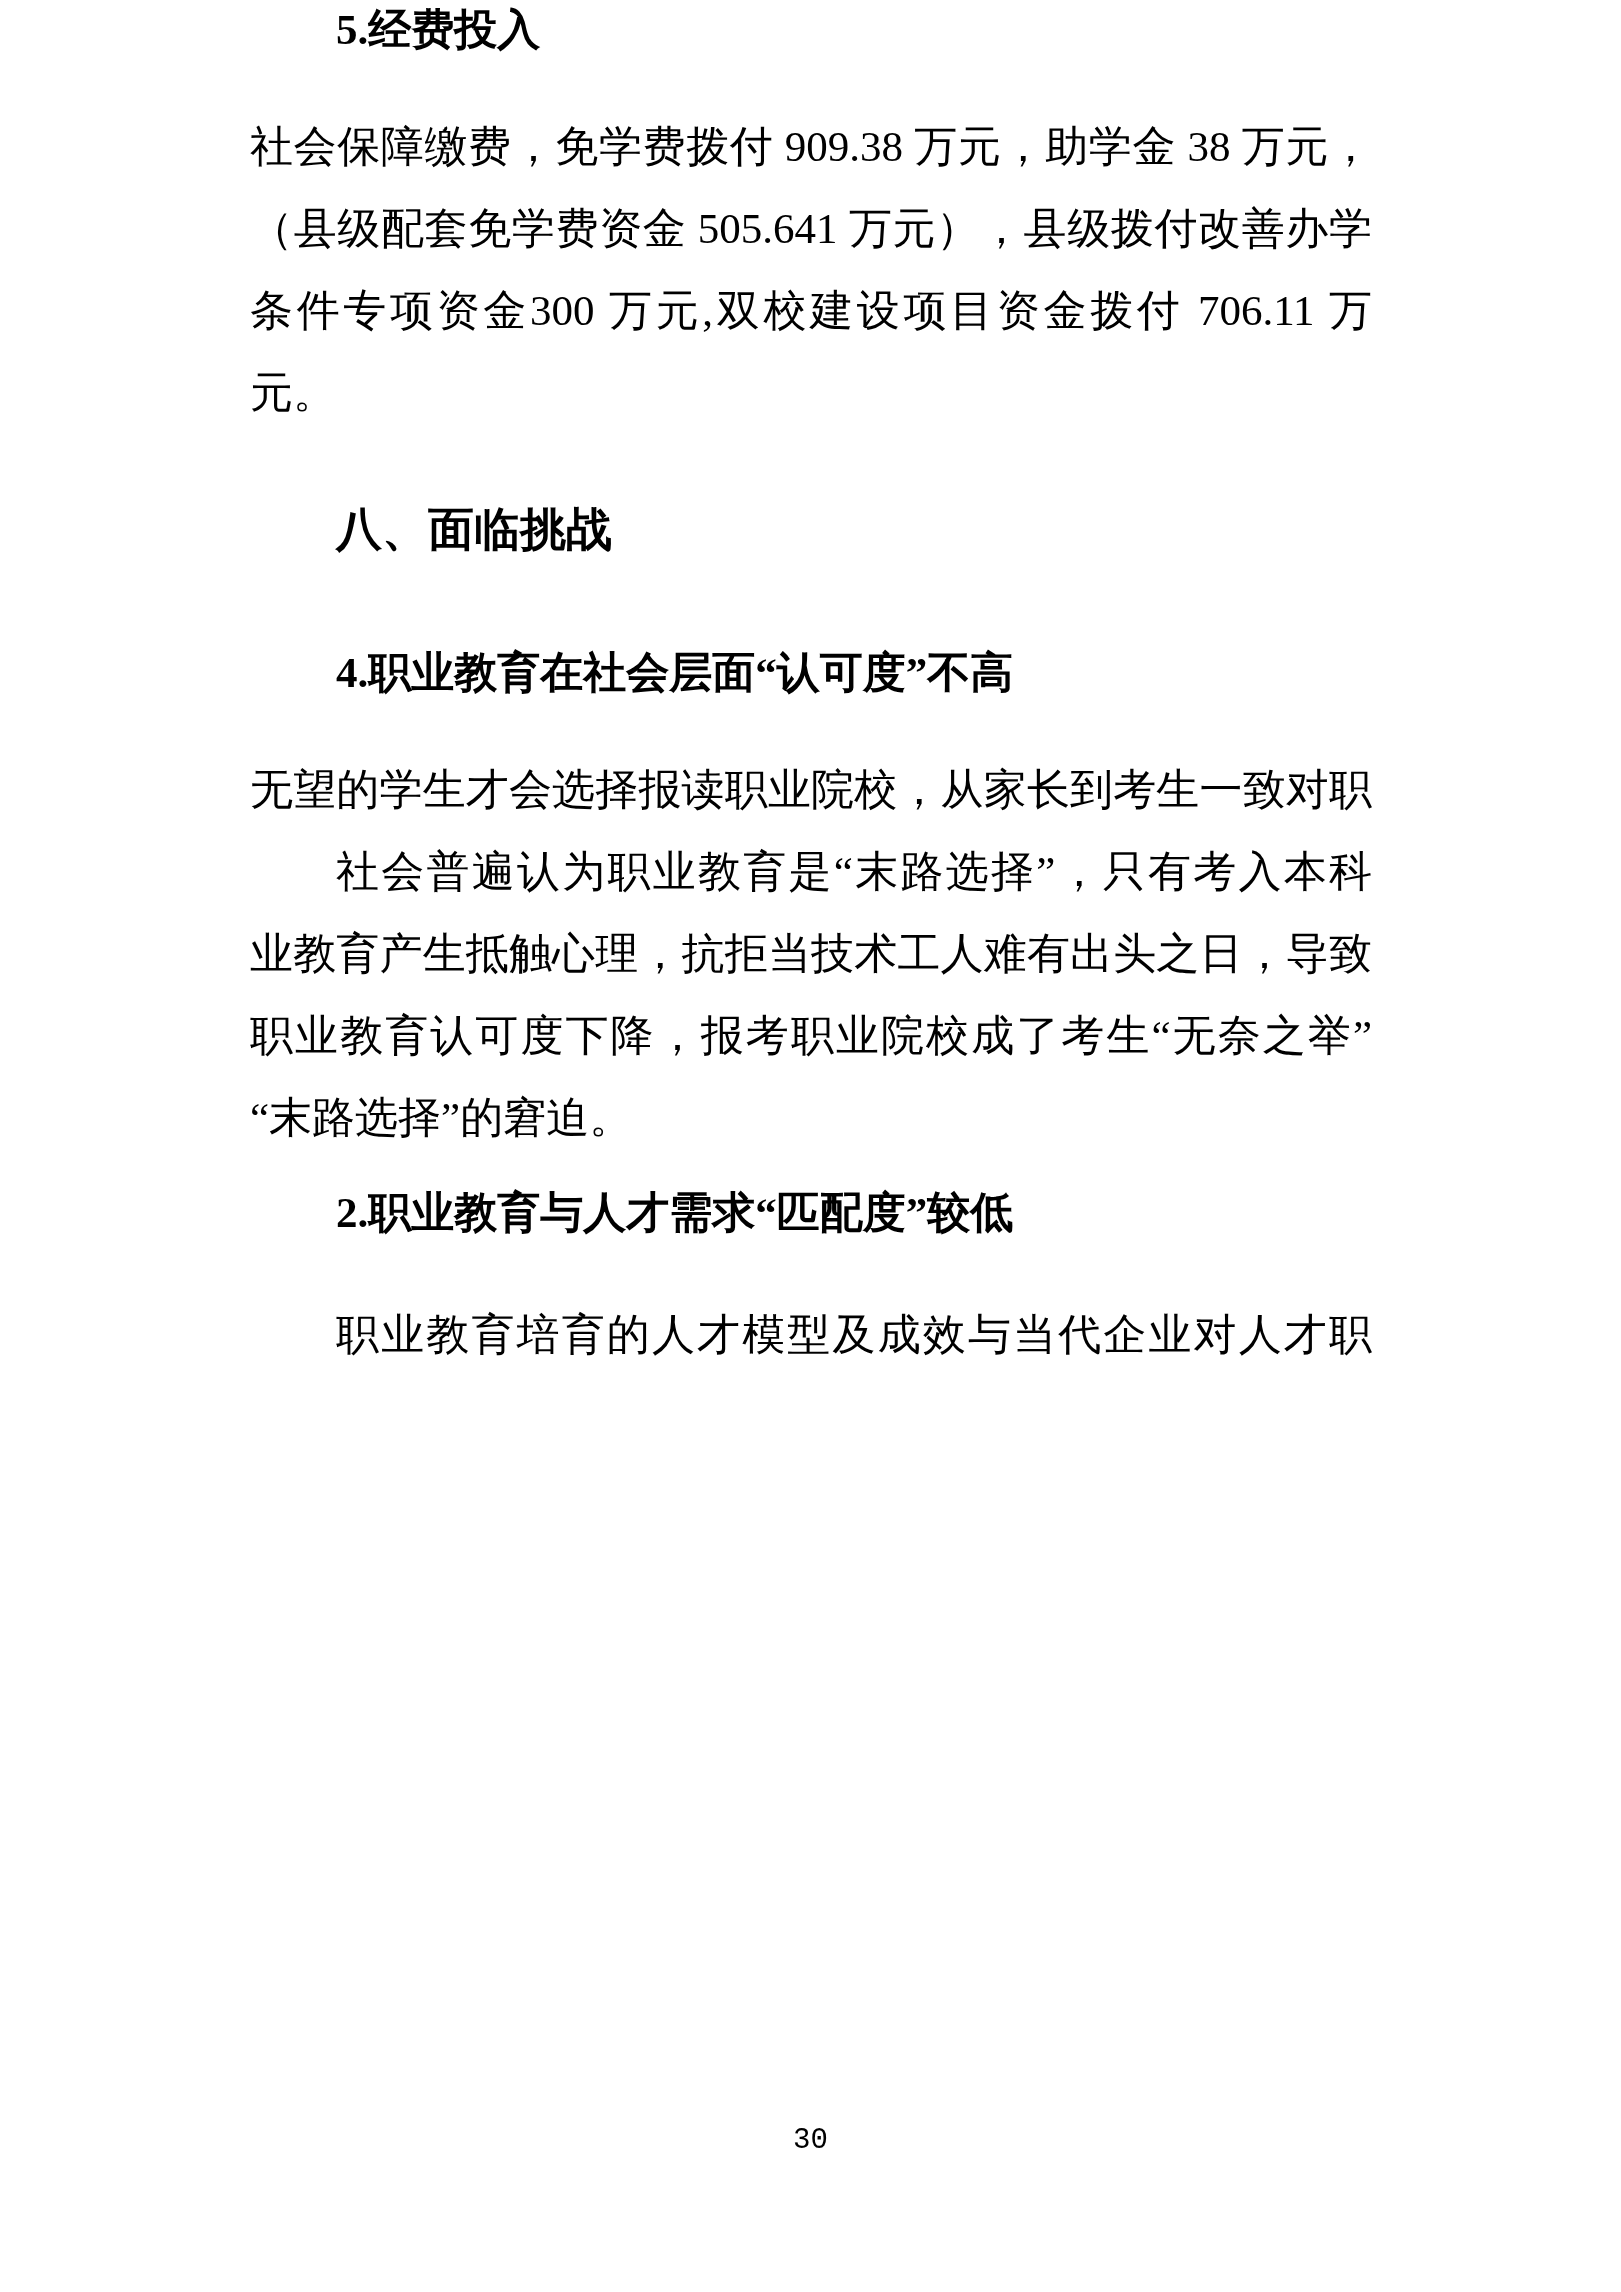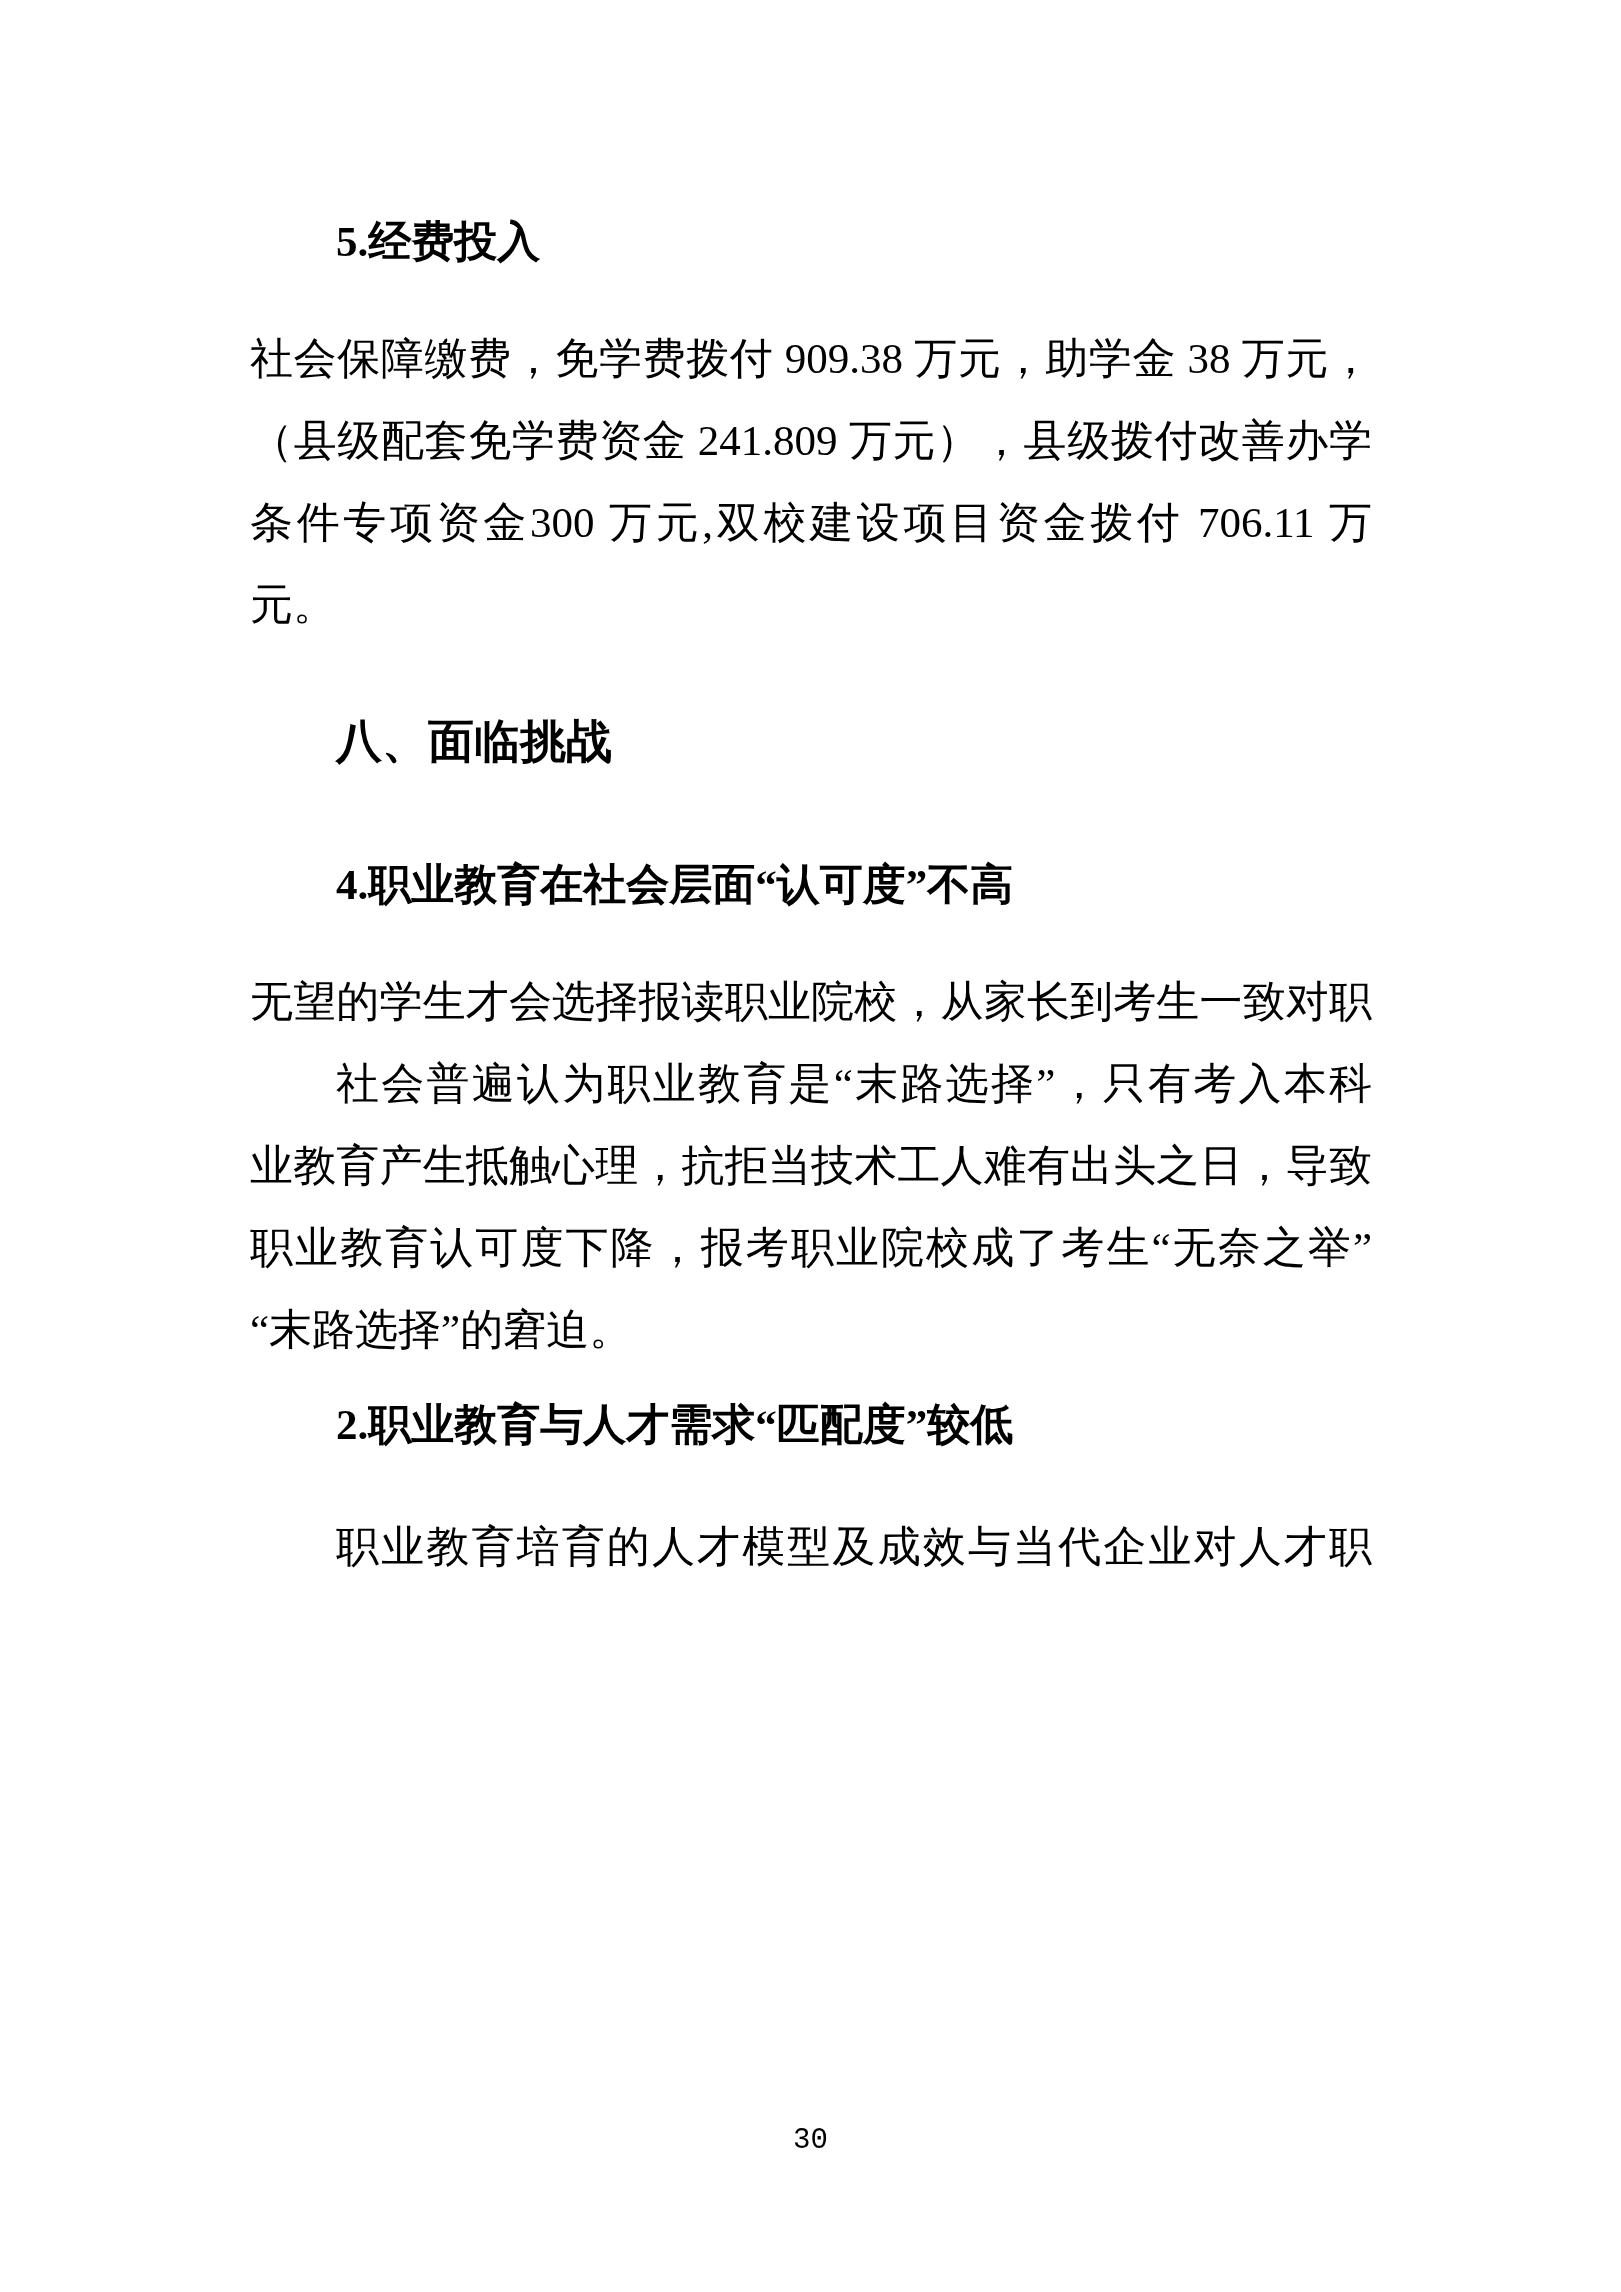--- a/index.html
+++ b/index.html
@@ -37,21 +37,21 @@
   }
   .para {
     font-size:43px;
     line-height:82px;
   }
   .ln { text-align:justify; text-justify:inter-character; }
   .ln.fill { text-align-last:justify; }
   .ln.ind { padding-left:86px; }
 
   
-  .mt-h3a   { margin-top:212px; }
+  .mt-h3a   { }
   .mt-para1 { margin-top:47px; }
   .mt-h2    { margin-top:66px; }
   .mt-h3b   { margin-top:84px; }
   .mt-para2 { margin-top:47px; }
   .mt-para3 { margin-top:9.8px; }
   .mt-h3c   { margin-top:24px; }
   .mt-para4 { margin-top:52px; }
 
   .footer {
     position:absolute;
@@ -67,21 +67,21 @@
 </head>
 <body>
 
 <div class="page">
   <div class="content">
 
     <div class="h-num mt-h3a">5.经费投入</div>
 
     <div class="para mt-para1">
       <div class="ln fill">社会保障缴费，免学费拨付 909.38 万元，助学金 38 万元，</div>
-      <div class="ln fill">（县级配套免学费资金 241.809 万元），县级拨付改善办学</div>
+      <div class="ln fill">（县级配套免学费资金 505.641 万元），县级拨付改善办学</div>
       <div class="ln">条件专项资金300 万元,双校建设项目资金拨付 706.11 万元。</div>
     </div>
 
     <div class="h-chapter mt-h2">八、面临挑战</div>
 
     <div class="h-num mt-h3b">4.职业教育在社会层面“认可度”不高</div>
 
     <div class="para mt-para2">
       <div class="ln fill">无望的学生才会选择报读职业院校，从家长到考生一致对职</div>
       <div class="ln ind fill">社会普遍认为职业教育是“末路选择”，只有考入本科</div>

